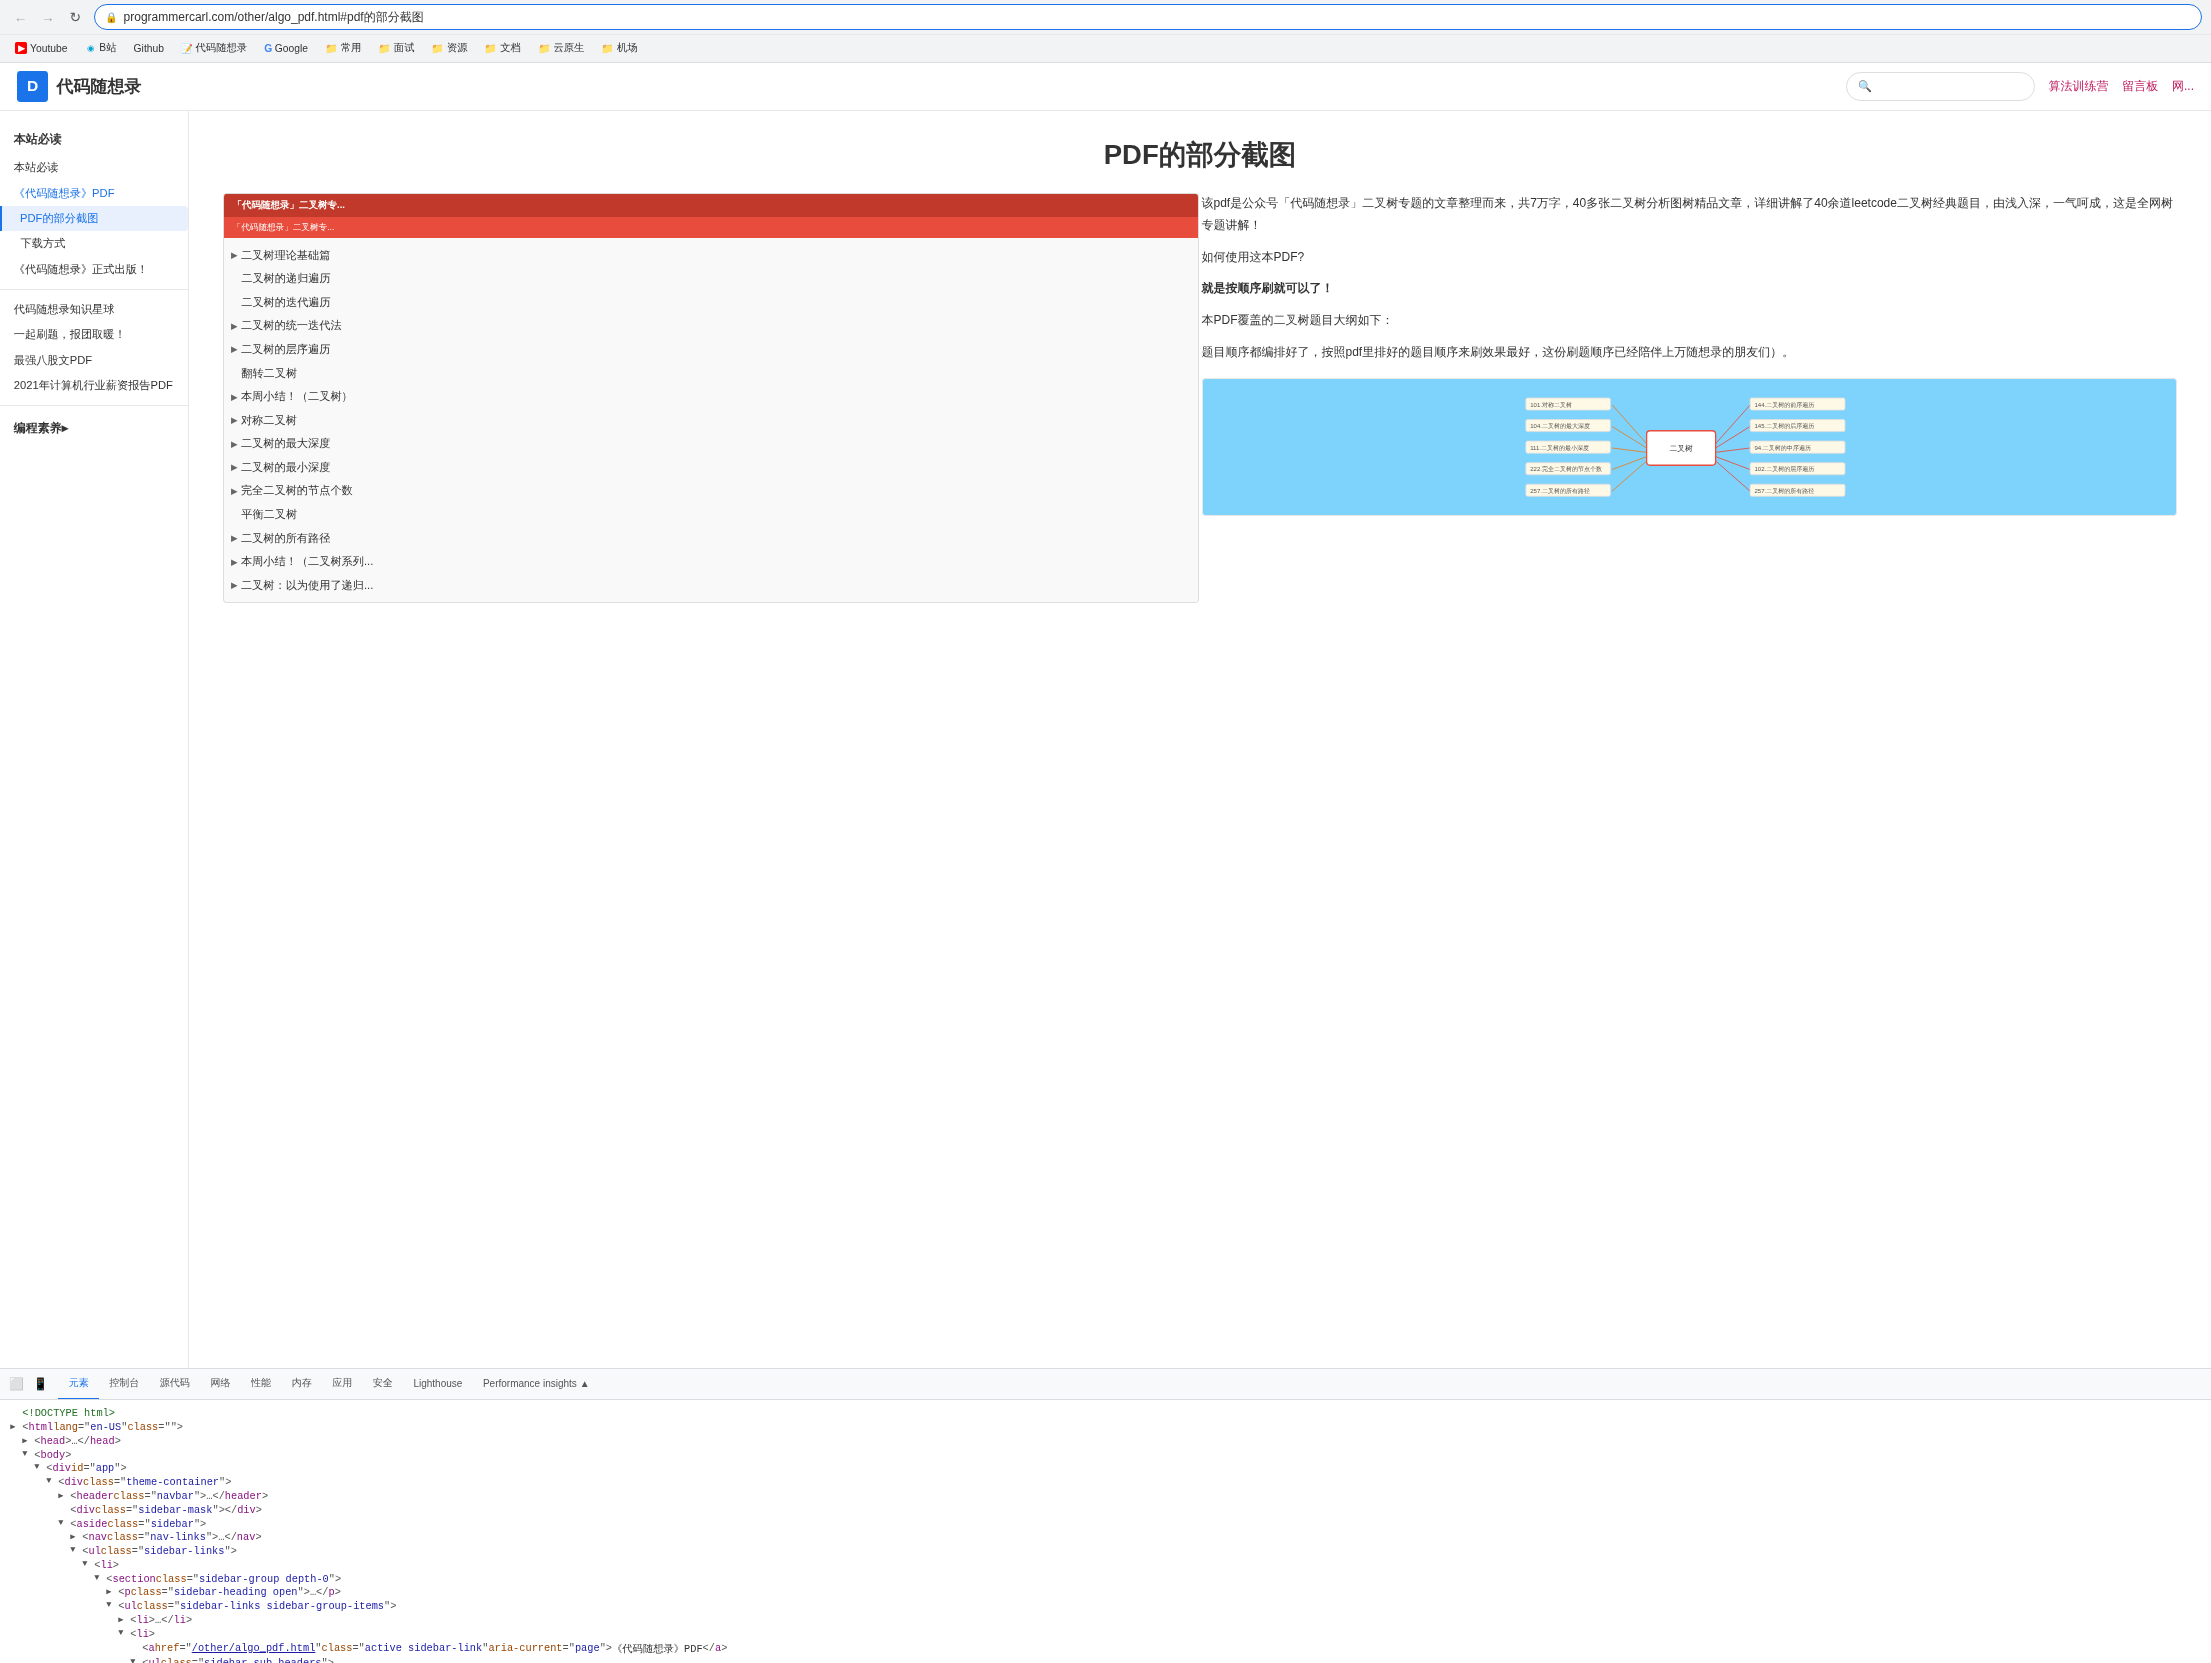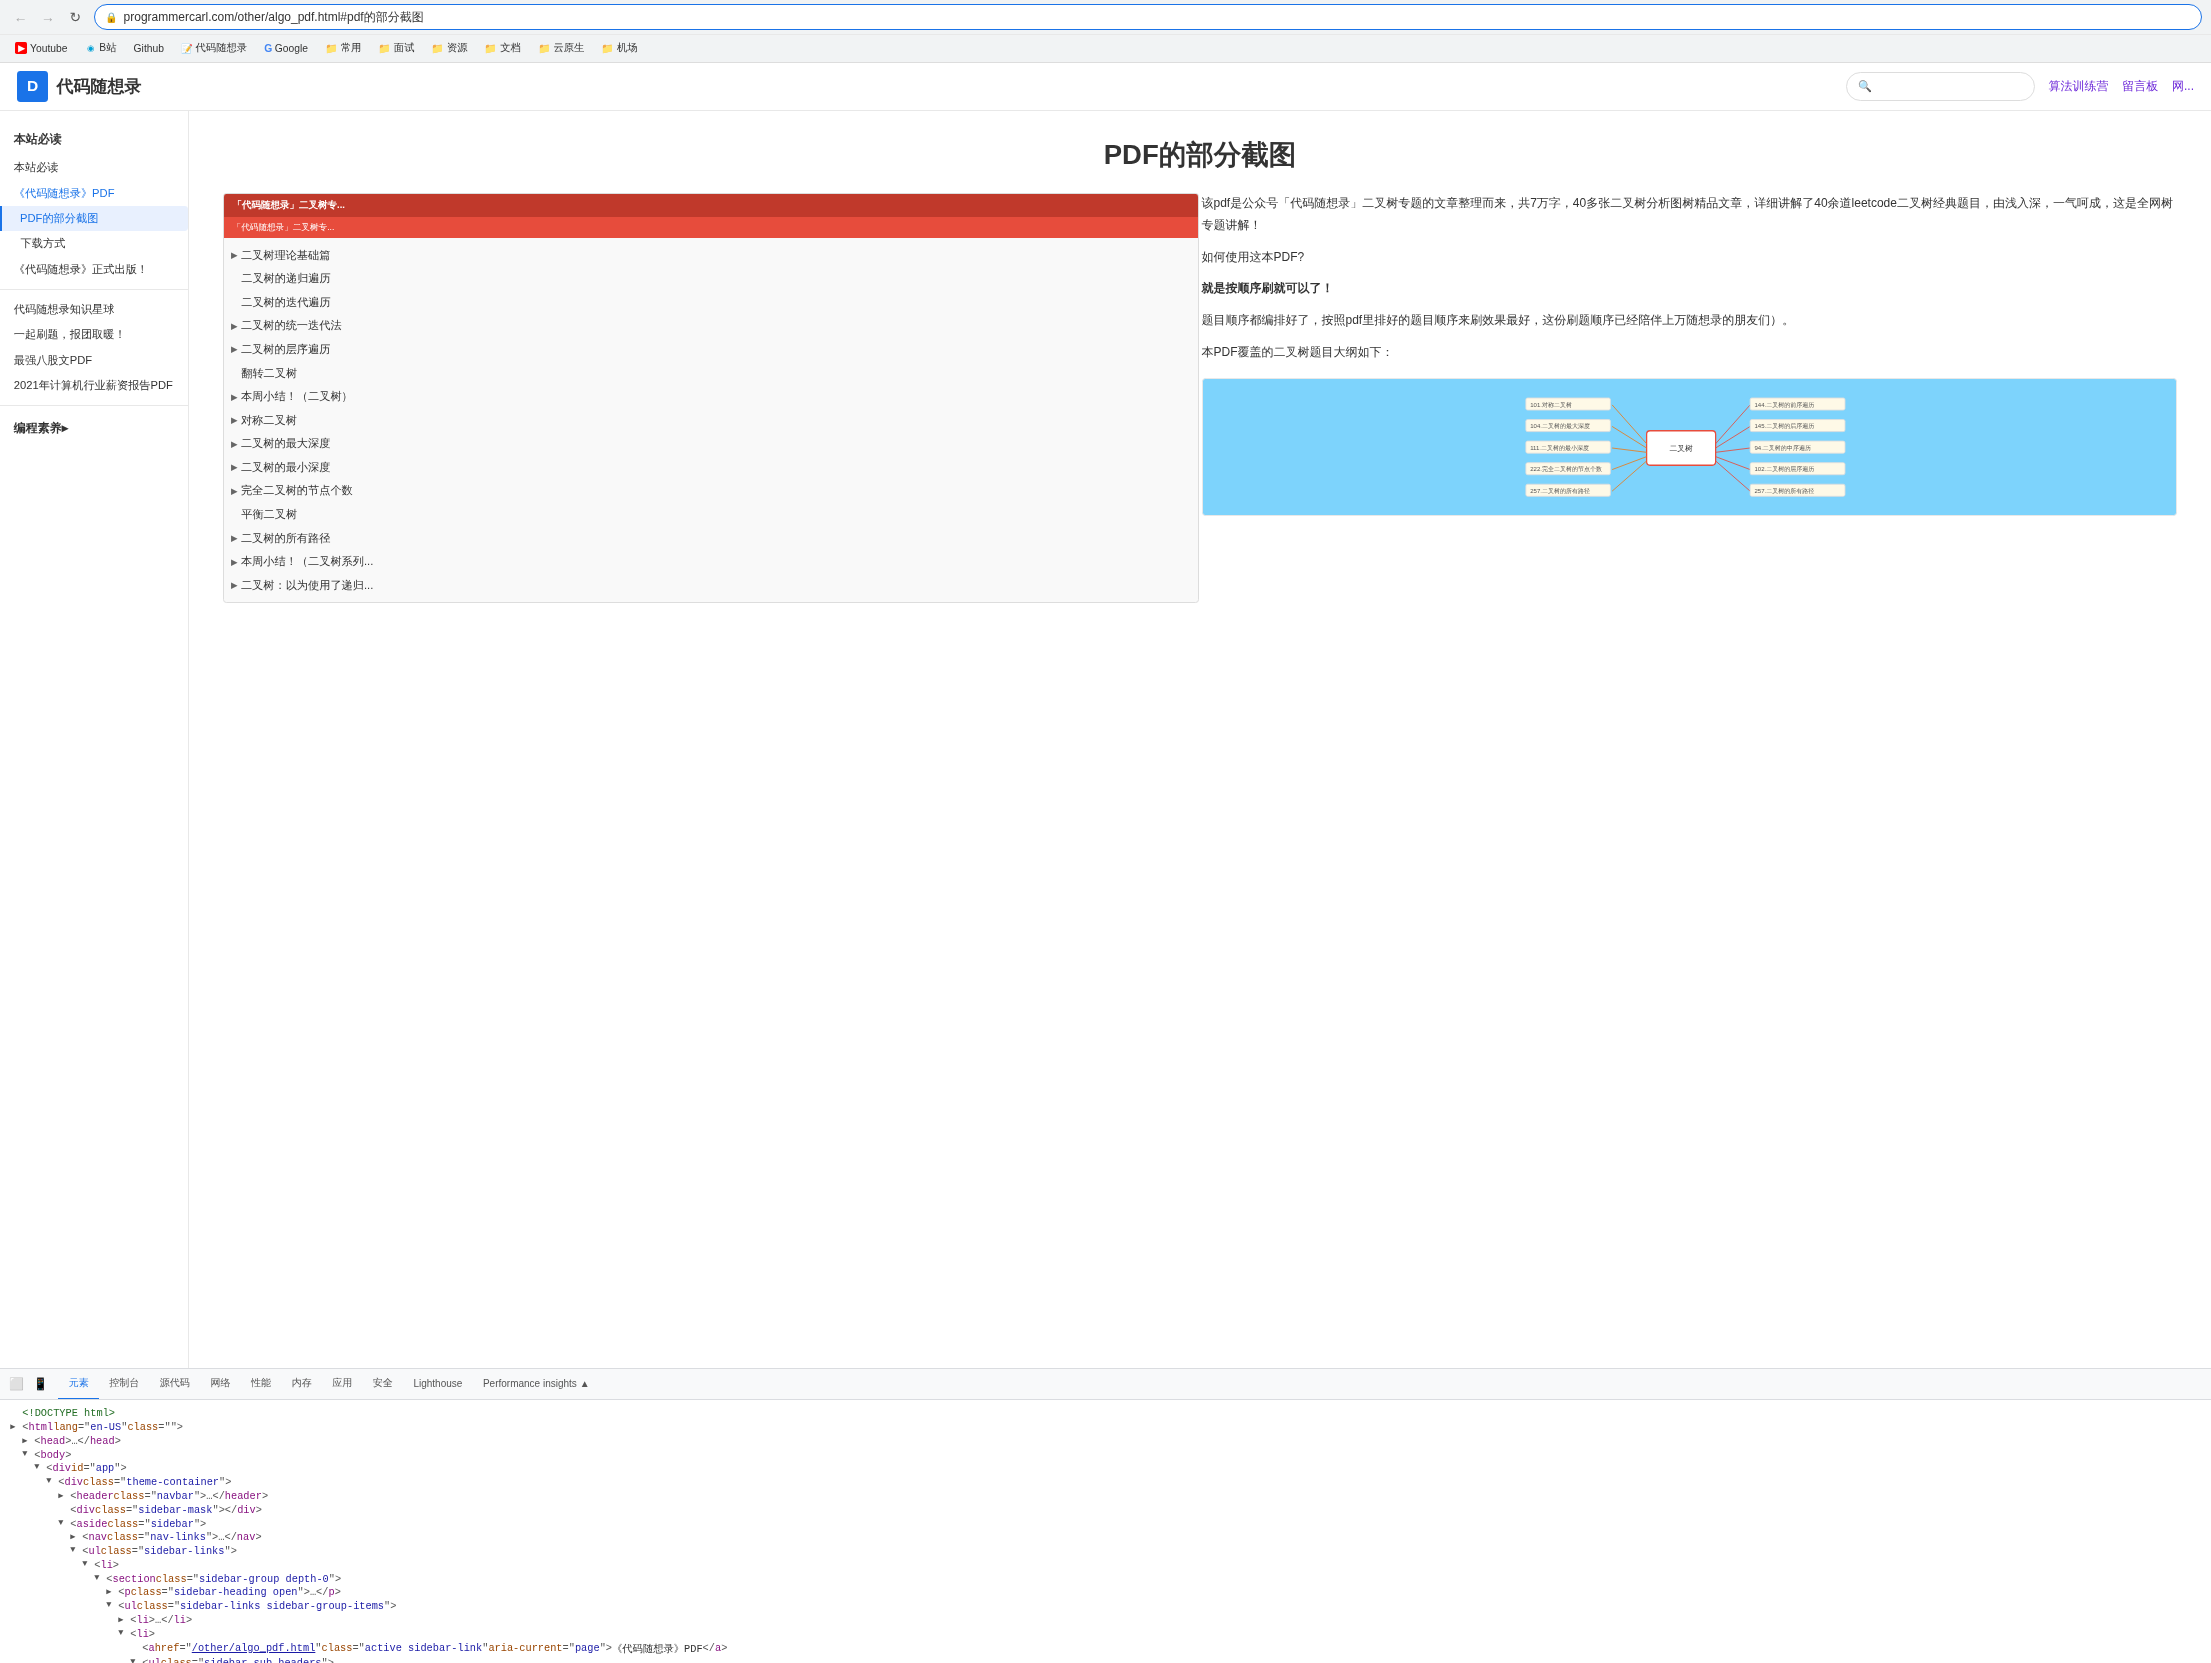--- a/index.html
+++ b/index.html
@@ -22,21 +22,21 @@
     .folder-icon { color: #f8c200; }
 
     
     .app-container { display: flex; flex-direction: column; height: calc(100vh - 62px); }
     .site-header { display: flex; align-items: center; padding: 0 17px; height: 48px; border-bottom: 0.9px solid #e8e8e8; background: #fff; }
     .site-logo { display: flex; align-items: center; gap: 8.6px; }
     .logo-box { width: 31px; height: 31px; background: #1a73e8; color: #fff; display: flex; align-items: center; justify-content: center; font-weight: bold; font-size: 15.5px; border-radius: 3.4px; }
     .site-title { font-size: 17px; font-weight: bold; color: #333; }
     .header-right { margin-left: auto; display: flex; align-items: center; gap: 13.8px; }
     .header-search { width: 189px; height: 29px; border: 0.9px solid #ddd; border-radius: 14.6px; padding: 0 12px; font-size: 11.2px; display: flex; align-items: center; gap: 5.2px; color: #999; background: #fff; }
-    .header-nav-item { font-size: 12px; color: #6d28d9; cursor: pointer; }
+    .header-nav-item { font-size: 12px; color: #be185d; cursor: pointer; }
 
     
     .content-area { display: flex; flex: 1; overflow: hidden; }
 
     
     .sidebar { width: 189px; border-right: 0.9px solid #e8e8e8; overflow-y: auto; padding: 13.8px 0; flex-shrink: 0; }
     .sidebar-section-title { font-weight: bold; font-size: 12px; color: #333; padding: 6.9px 13.8px 6.9px 13.8px; }
     .sidebar-item { padding: 5.2px 13.8px; font-size: 11.2px; color: #333; cursor: pointer; display: block; }
     .sidebar-item.active-parent { color: #1a73e8; }
     .sidebar-item.active { background: #e8f0fe; color: #1a73e8; border-left: 2.6px solid #1a73e8; padding-left: 11.2px; font-weight: 500; border-radius: 0 3.4px 3.4px 0; }
@@ -255,22 +255,22 @@
               <span class="toc-arrow">▶</span>
               <span>二叉树：以为使用了递归...</span>
             </li>
           </ul>
         </div>
 
         <div class="description-col">
           <p>该pdf是公众号「代码随想录」二叉树专题的文章整理而来，共7万字，40多张二叉树分析图树精品文章，详细讲解了40余道leetcode二叉树经典题目，由浅入深，一气呵成，这是全网树专题讲解！</p>
           <p>如何使用这本PDF?</p>
           <p><strong>就是按顺序刷就可以了！</strong></p>
+          <p>本PDF覆盖的二叉树题目大纲如下：</p>
           <p>题目顺序都编排好了，按照pdf里排好的题目顺序来刷效果最好，这份刷题顺序已经陪伴上万随想录的朋友们）。</p>
-          <p>本PDF覆盖的二叉树题目大纲如下：</p>
 
           <div class="mindmap-preview">
             <svg class="mindmap-svg" viewBox="0 0 400 160" style="font-size:14px">
 
               <rect x="150" y="60" width="80" height="40" rx="4" fill="#fff" stroke="#e74c3c" stroke-width="1.5"></rect>
               <text x="190" y="83" text-anchor="middle" font-size="9" fill="#333">二叉树</text>
 
               <line x1="230" y1="75" x2="270" y2="30" stroke="#e74c3c" stroke-width="1"></line>
               <line x1="230" y1="80" x2="270" y2="55" stroke="#e74c3c" stroke-width="1"></line>
               <line x1="230" y1="85" x2="270" y2="80" stroke="#e74c3c" stroke-width="1"></line>

